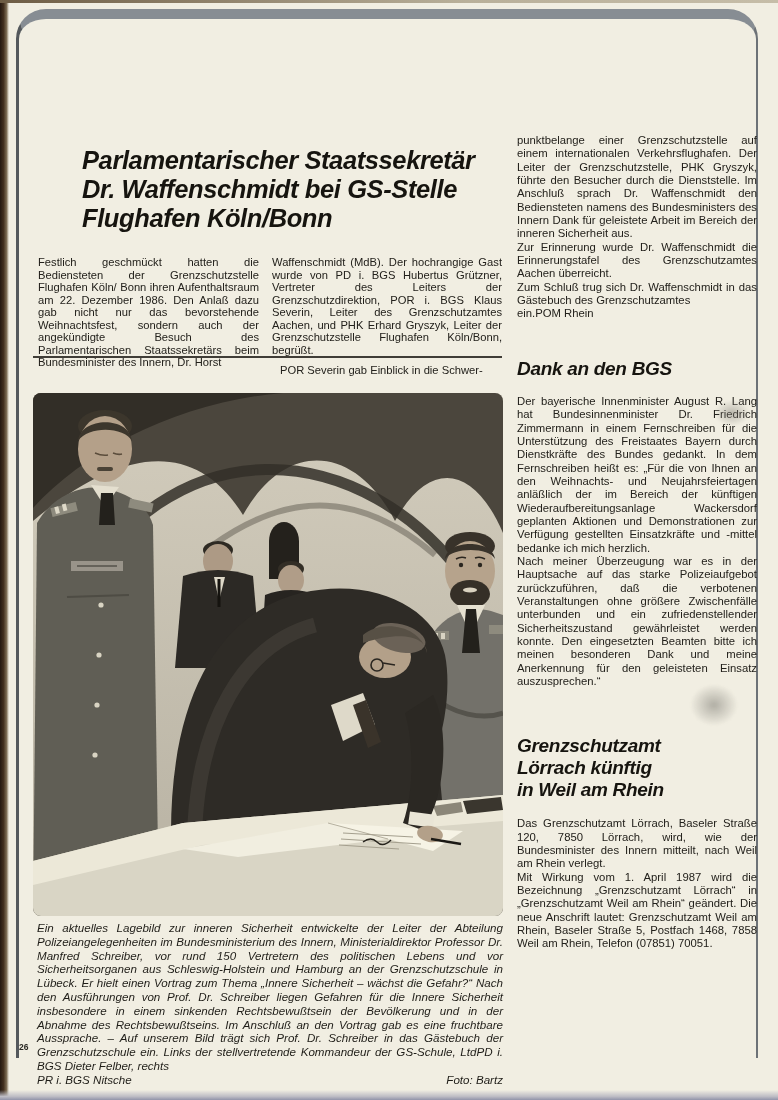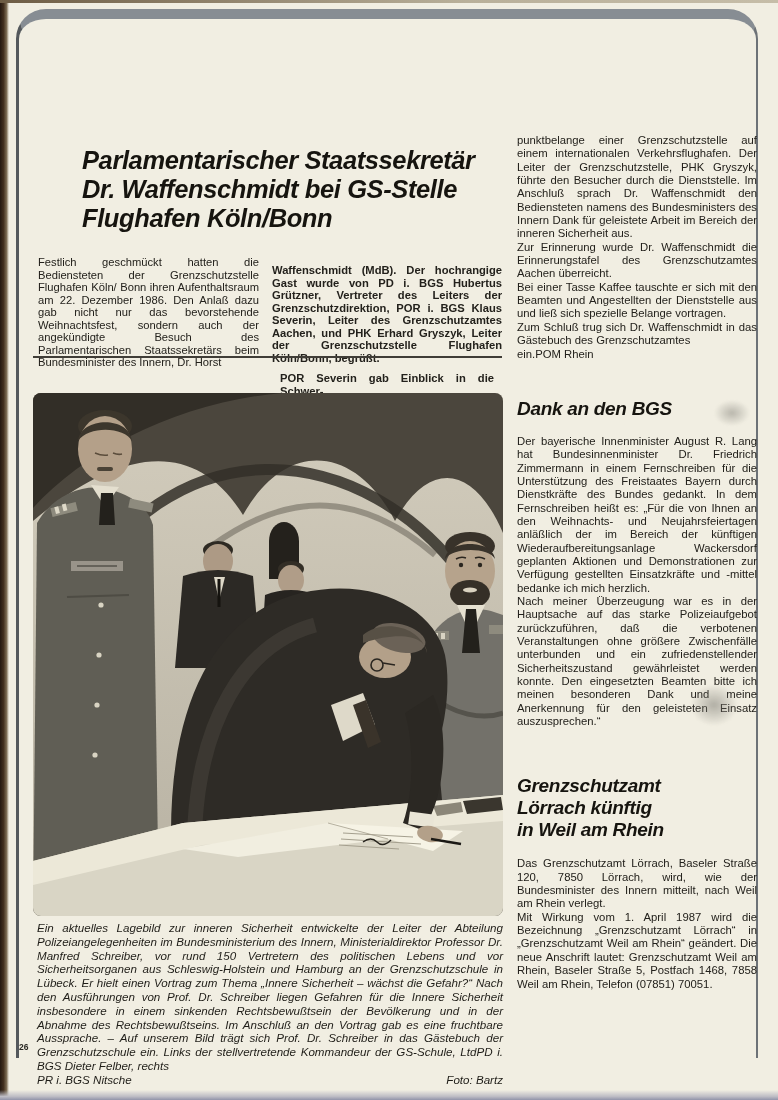--- a/index.html
+++ b/index.html
@@ -25,21 +25,21 @@
   .pagenum{position:absolute;left:19px;top:1042px;font-size:8.5px;font-weight:bold;color:#2a2823;}
 
   
   .title{position:absolute;left:38px;top:129px;width:470px;
     font-size:25.5px;line-height:29px;font-weight:bold;font-style:italic;
     letter-spacing:-0.4px;color:#16140f;margin-left:44px;}
 
   
   .body-text{font-size:11.2px;line-height:12.55px;text-align:justify;color:#23211c;}
   .col1{position:absolute;left:38px;top:256px;width:221px;}
-  .col2{position:absolute;left:272px;top:264px;width:230px;font-weight:bold;}
+  .col2{position:absolute;left:272px;top:256px;width:230px;}
   .col2 .p2{margin:8px;}
   .rule{position:absolute;left:33px;top:356px;width:469px;height:1.6px;background:#403d37;}
 
   
   figure{margin:0;}
   .photo{position:absolute;left:33px;top:393px;width:470px;height:523px;
     border-radius:8px;overflow:hidden;background:#c9c3b4;}
   .photo svg{display:block;}
 
   
@@ -187,21 +187,20 @@
   <p>Ein aktuelles Lagebild zur inneren Sicherheit entwickelte der Leiter der Abteilung Polizeiangelegenheiten im Bundesministerium des Innern, Ministerialdirektor Professor Dr. Manfred Schreiber, vor rund 150 Vertretern des politischen Lebens und vor Sicherheitsorganen aus Schleswig-Holstein und Hamburg an der Grenzschutzschule in Lübeck. Er hielt einen Vortrag zum Thema „Innere Sicherheit – wächst die Gefahr?“ Nach den Ausführungen von Prof. Dr. Schreiber liegen Gefahren für die Innere Sicherheit insbesondere in einem sinkenden Rechtsbewußtsein der Bevölkerung und in der Abnahme des Rechtsbewußtseins. Im Anschluß an den Vortrag gab es eine fruchtbare Aussprache. – Auf unserem Bild trägt sich Prof. Dr. Schreiber in das Gästebuch der Grenzschutzschule ein. Links der stellvertretende Kommandeur der GS-Schule, LtdPD i. BGS Dieter Felber, rechts</p>
   <div class="caption-last">
     <span>PR i. BGS Nitsche</span>
     <span>Foto: Bartz</span>
   </div>
 </div>
 
 <div class="rcol">
   <p>punktbelange einer Grenzschutzstelle auf einem internationalen Verkehrsflughafen. Der Leiter der Grenzschutzstelle, PHK Gryszyk, führte den Besucher durch die Dienststelle. Im Anschluß sprach Dr. Waffenschmidt den Bediensteten namens des Bundesministers des Innern Dank für geleistete Arbeit im Bereich der inneren Sicherheit aus.</p>
   <p>Zur Erinnerung wurde Dr. Waffenschmidt die Erinnerungstafel des Grenzschutzamtes Aachen überreicht.</p>
-  <p>Bei einer Tasse Kaffee tauschte er sich mit den Beamten und Angestellten der Dienststelle aus und ließ sich spezielle Belange vortragen.</p>
   <p>Zum Schluß trug sich Dr. Waffenschmidt in das Gästebuch des Grenzschutzamtes</p>
   <div class="byline-row">
     <span>ein.</span>
     <span>POM Rhein</span>
   </div>
 
   <h2 class="rhead">Dank an den BGS</h2>
   <p>Der bayerische Innenminister August R. Lang hat Bundesinnenminister Dr. Friedrich Zimmermann in einem Fernschreiben für die Unterstützung des Freistaates Bayern durch Dienstkräfte des Bundes gedankt. In dem Fernschreiben heißt es: „Für die von Ihnen an den Weihnachts- und Neujahrsfeiertagen anläßlich der im Bereich der künftigen Wiederaufbereitungsanlage Wackersdorf geplanten Aktionen und Demonstrationen zur Verfügung gestellten Einsatzkräfte und -mittel bedanke ich mich herzlich.</p>
   <p>Nach meiner Überzeugung war es in der Hauptsache auf das starke Polizeiaufgebot zurückzuführen, daß die verbotenen Veranstaltungen ohne größere Zwischenfälle unterbunden und ein zufriedenstellender Sicherheitszustand gewährleistet werden konnte. Den eingesetzten Beamten bitte ich meinen besonderen Dank und meine Anerkennung für den geleisteten Einsatz auszusprechen.“</p>
 

